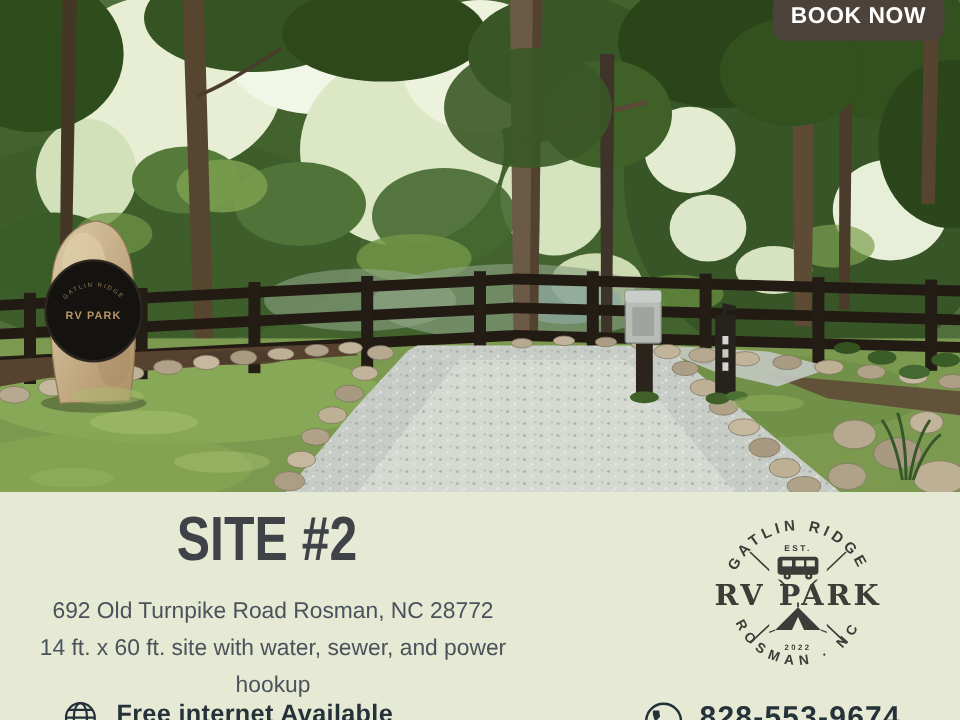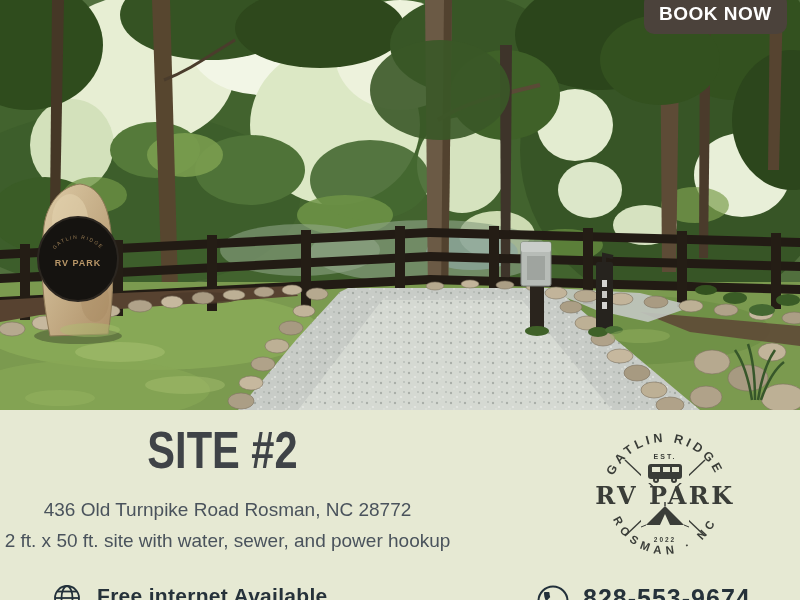--- a/index.html
+++ b/index.html
@@ -222,22 +222,22 @@
       <ellipse cx="60" cy="398" rx="35" ry="8" fill="#9cb765" opacity=".4"></ellipse>
       <ellipse cx="640" cy="336" rx="30" ry="7" fill="#9cb765" opacity=".4"></ellipse>
       <ellipse cx="90" cy="330" rx="30" ry="7" fill="#a9c271" opacity=".4"></ellipse>
     </g>
   </svg>
 
   <div class="cta">BOOK NOW</div>
 
   <div class="site-title">SITE #2</div>
   <div class="address-block">
-    <div>436  Old Turnpike Road Rosman, NC 28772</div>
-    <div>2 ft. x 50 ft. site with water, sewer, and power hookup</div>
+    <div>692  Old Turnpike Road Rosman, NC 28772</div>
+    <div>14 ft. x 60 ft. site with water, sewer, and power hookup</div>
   </div>
 
   <svg class="logo" viewBox="0 0 174 174" aria-hidden="true">
     <defs>
       <path id="arcTop" d="M 31,87 A 56,56 0 0 1 143,87" fill="none"></path>
       <path id="arcBot" d="M 31,87 A 56,56 0 0 0 143,87" fill="none"></path>
     </defs>
     <g fill="#3a3d38">
       <text font-size="12.5" font-weight="bold" letter-spacing="3.5" text-anchor="middle">
         <textPath href="#arcTop" startOffset="50%">GATLIN RIDGE</textPath>

